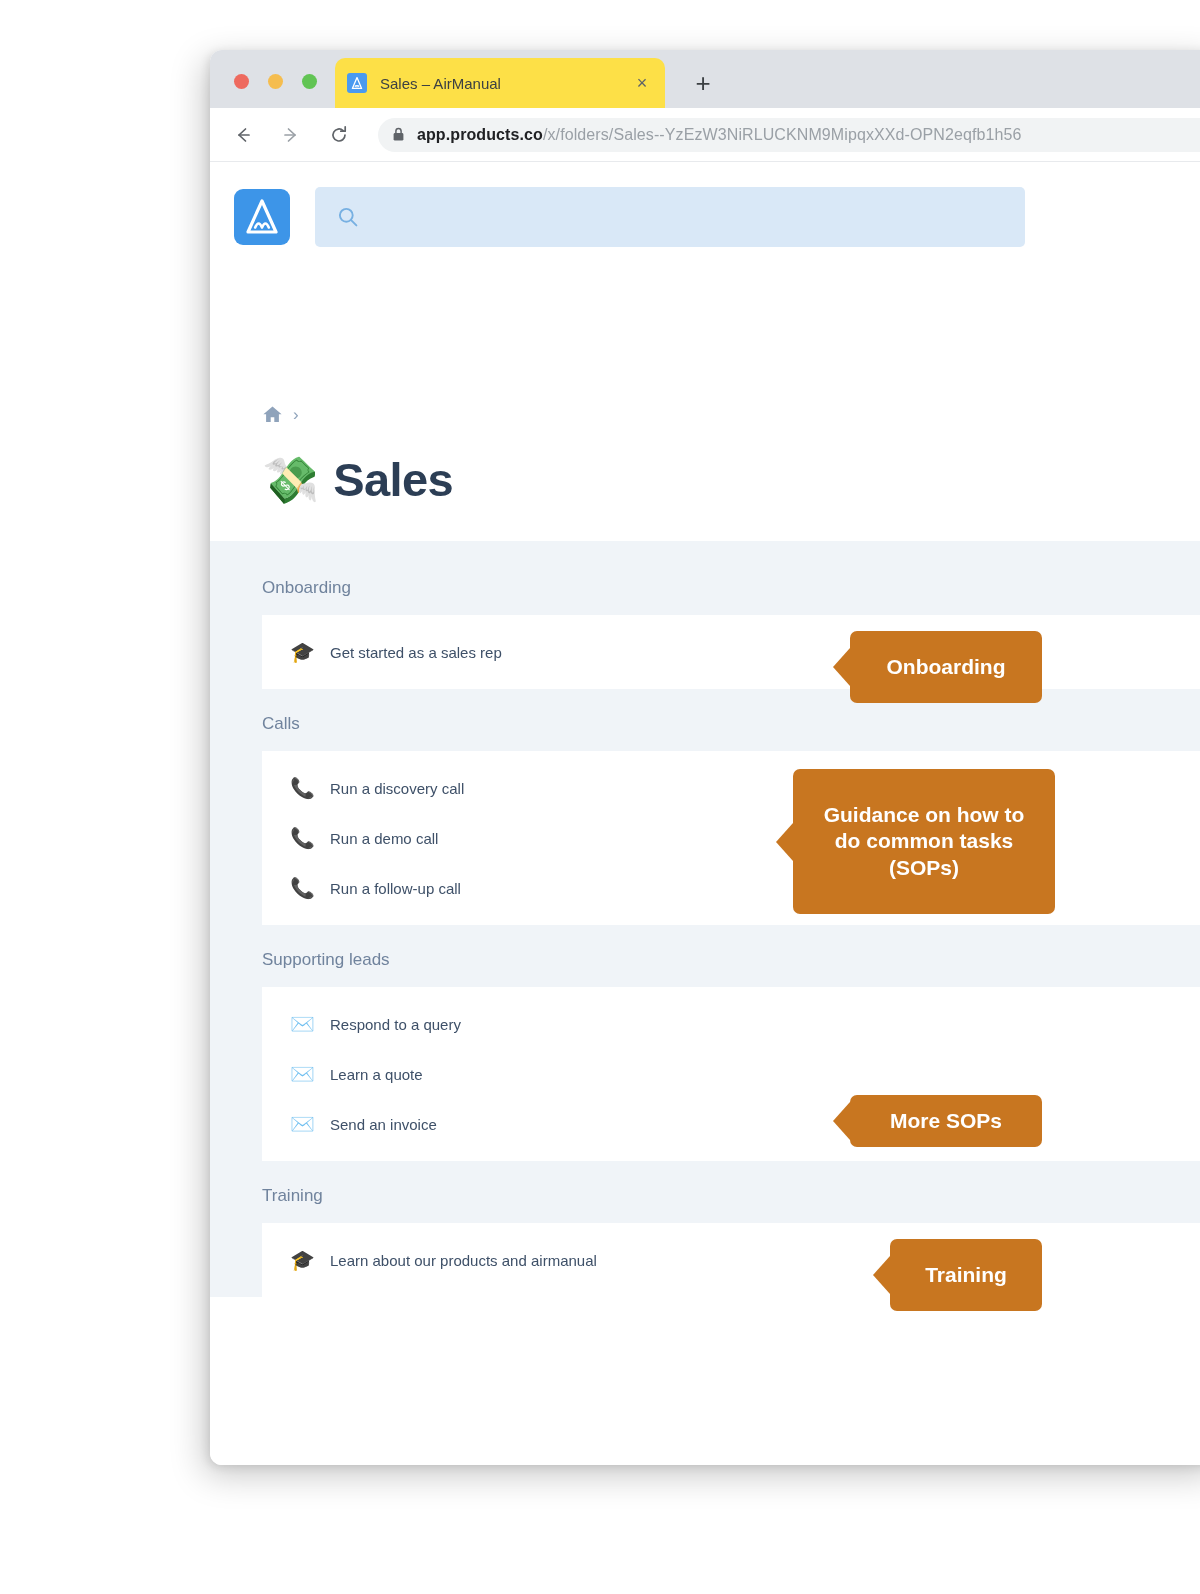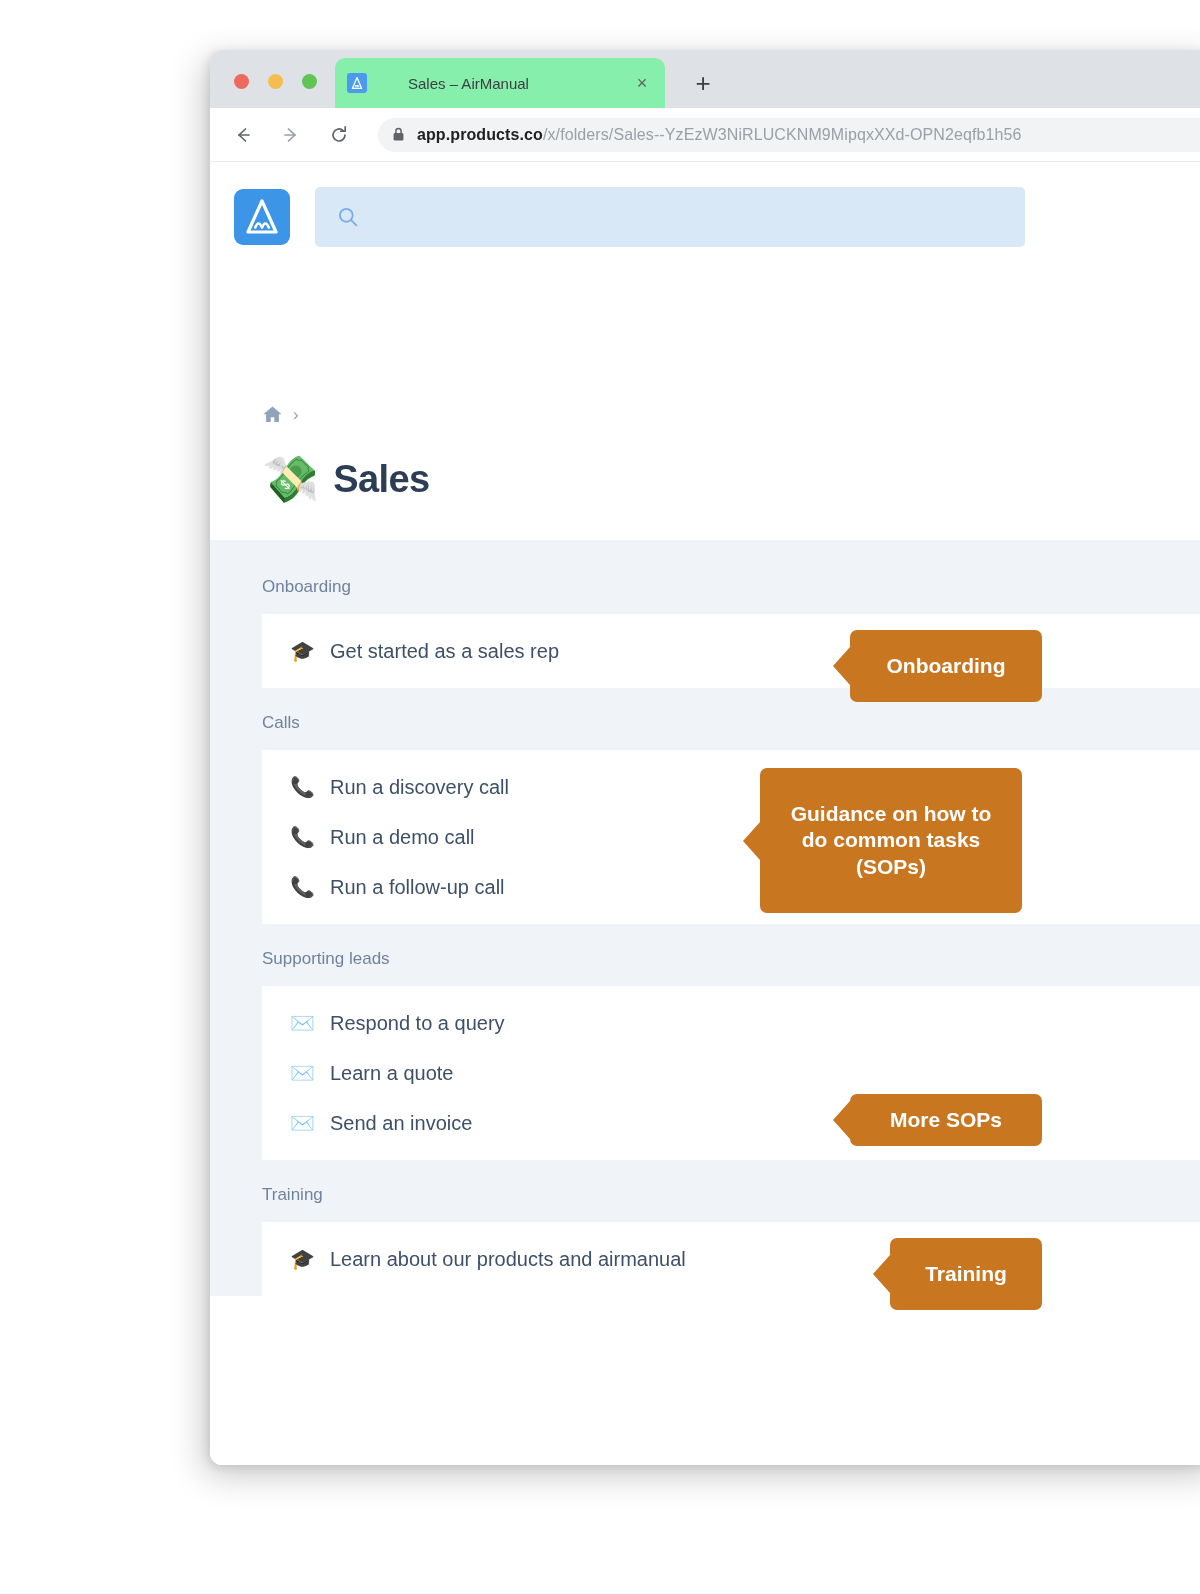--- a/index.html
+++ b/index.html
@@ -49,27 +49,26 @@
   .tl-red    { background: #ee6a5f; }
   .tl-yellow { background: #f5bd4f; }
   .tl-green  { background: #61c454; }
 
   #browser-tab {
     position: absolute;
     left: 125px;
     top: 8px;
     width: 330px;
     height: 50px;
-    background: #86efac;
+    background: #fde047;
     border-radius: 10px 10px 0 0;
     display: flex;
     align-items: center;
     padding: 0 12px;
     box-sizing: border-box;
-    gap: 28px;
   }
   #tab-favicon {
     width: 20px; height: 20px;
     background: #4a9af0;
     border-radius: 3px;
     margin-right: 13px;
     flex: 0 0 auto;
     display: flex; align-items: center; justify-content: center;
   }
   #tab-title {
@@ -205,21 +204,21 @@
   }
   #page-title-row {
     display: flex;
     align-items: center;
     gap: 14px;
     margin-top: 30px;
     padding-bottom: 38px;
   }
   #page-title-emoji { font-size: 46px; line-height: 1; }
   #page-title {
-    font-size: 38px;
+    font-size: 47px;
     font-weight: 700;
     color: #2c3e55;
     letter-spacing: -.6px;
     line-height: 1;
     text-align: right;
   }
 
   
   #content-area {
     background: #f0f4f8;
@@ -251,21 +250,21 @@
   .row-icon {
     width: 28px;
     flex: 0 0 auto;
     font-size: 20px;
     line-height: 1;
     display: flex;
     align-items: center;
   }
   .row-label {
     margin-left: 12px;
-    font-size: 20px;
+    font-size: 15px;
     color: #3e5068;
     line-height: 1;
   }
 
   
   .callout {
     position: absolute;
     background: #c87620;
     color: #ffffff;
     border-radius: 7px;
@@ -288,21 +287,21 @@
     border-color: transparent #c87620 transparent transparent;
   }
   #callout-onboarding {
     left: 588px;
     top: 16px;
     width: 192px;
     height: 72px;
     display: flex; align-items: center; justify-content: center;
   }
   #callout-sops {
-    left: 498px;
+    left: 531px;
     top: 18px;
     width: 262px;
     height: 145px;
     display: flex; align-items: center; justify-content: center;
   }
   #callout-more-sops {
     left: 588px;
     top: 108px;
     width: 192px;
     height: 52px;

